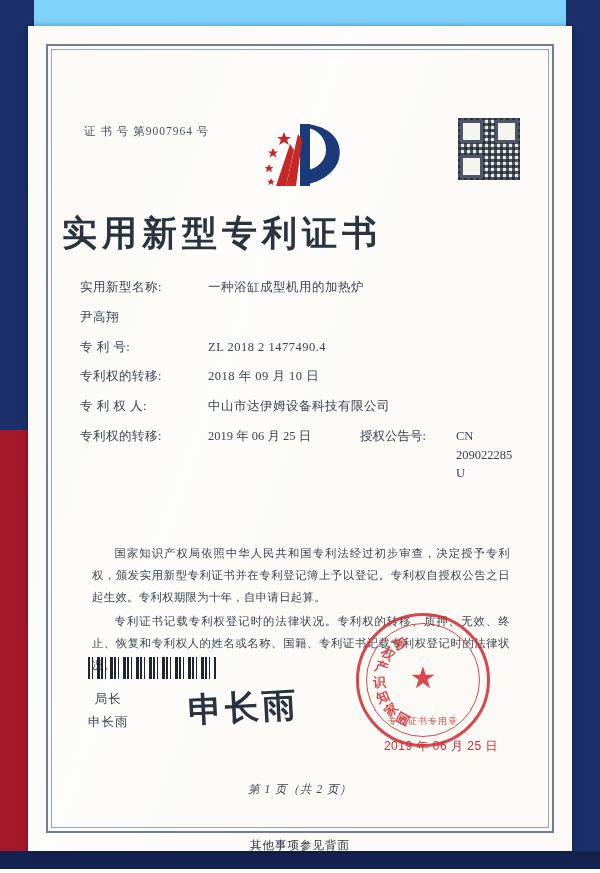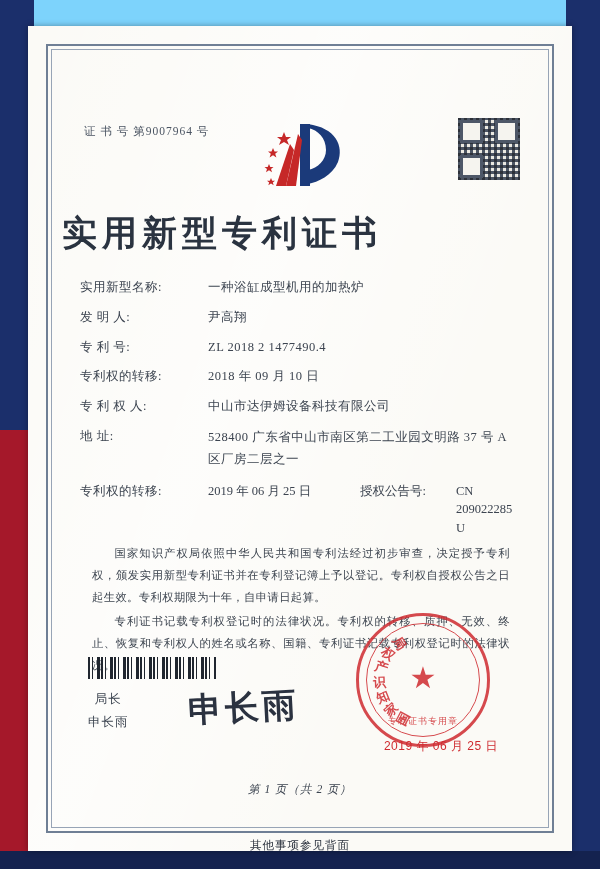--- a/index.html
+++ b/index.html
@@ -360,43 +360,38 @@
       <div class="title">实用新型专利证书</div>
 
       <div class="fields">
 
         <div class="row">
           <div class="lab">实用新型名称:</div>
           <div class="val">一种浴缸成型机用的加热炉</div>
         </div>
 
         <div class="row">
-          <div class="lab">发 明 人:</div>
           <div class="val">尹高翔</div>
         </div>
 
         <div class="row">
           <div class="lab">专 利 号:</div>
           <div class="val">ZL 2018 2 1477490.4</div>
         </div>
 
         <div class="row">
           <div class="lab">专利权的转移:</div>
           <div class="val">2018 年 09 月 10 日</div>
         </div>
 
         <div class="row">
           <div class="lab">专 利 权 人:</div>
           <div class="val">中山市达伊姆设备科技有限公司</div>
         </div>
 
-        <div class="row addr">
-          <div class="lab">地 址:</div>
-          <div class="val">528400 广东省中山市南区第二工业园文明路 37 号 A 区厂房二层之一</div>
-        </div>
 
         <div class="row grant">
           <div class="lab">专利权的转移:</div>
           <div class="split">
             <div class="a">2019 年 06 月 25 日</div>
             <div class="blab">授权公告号:</div>
             <div>CN 209022285 U</div>
           </div>
         </div>
 

